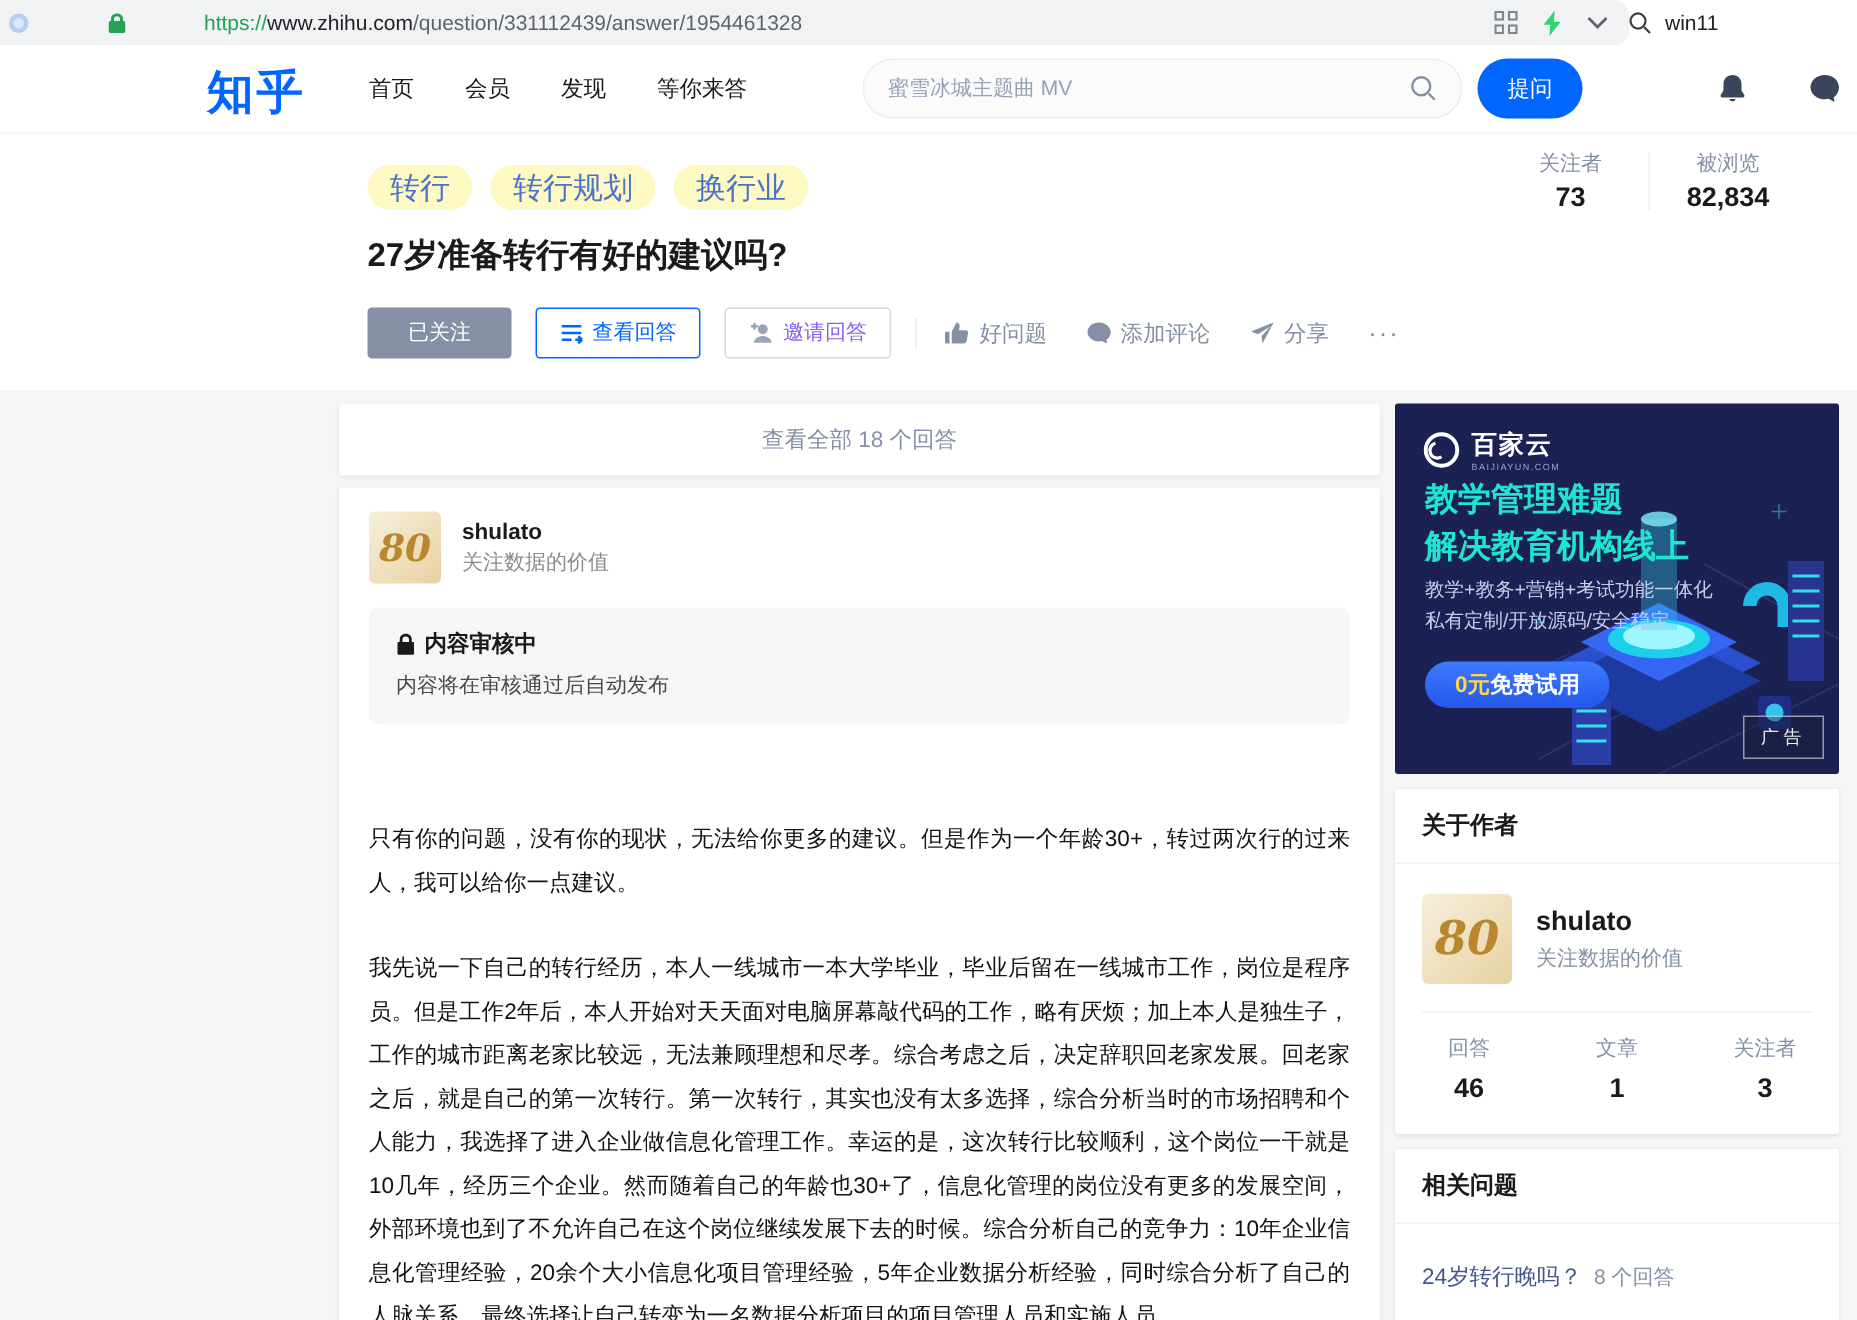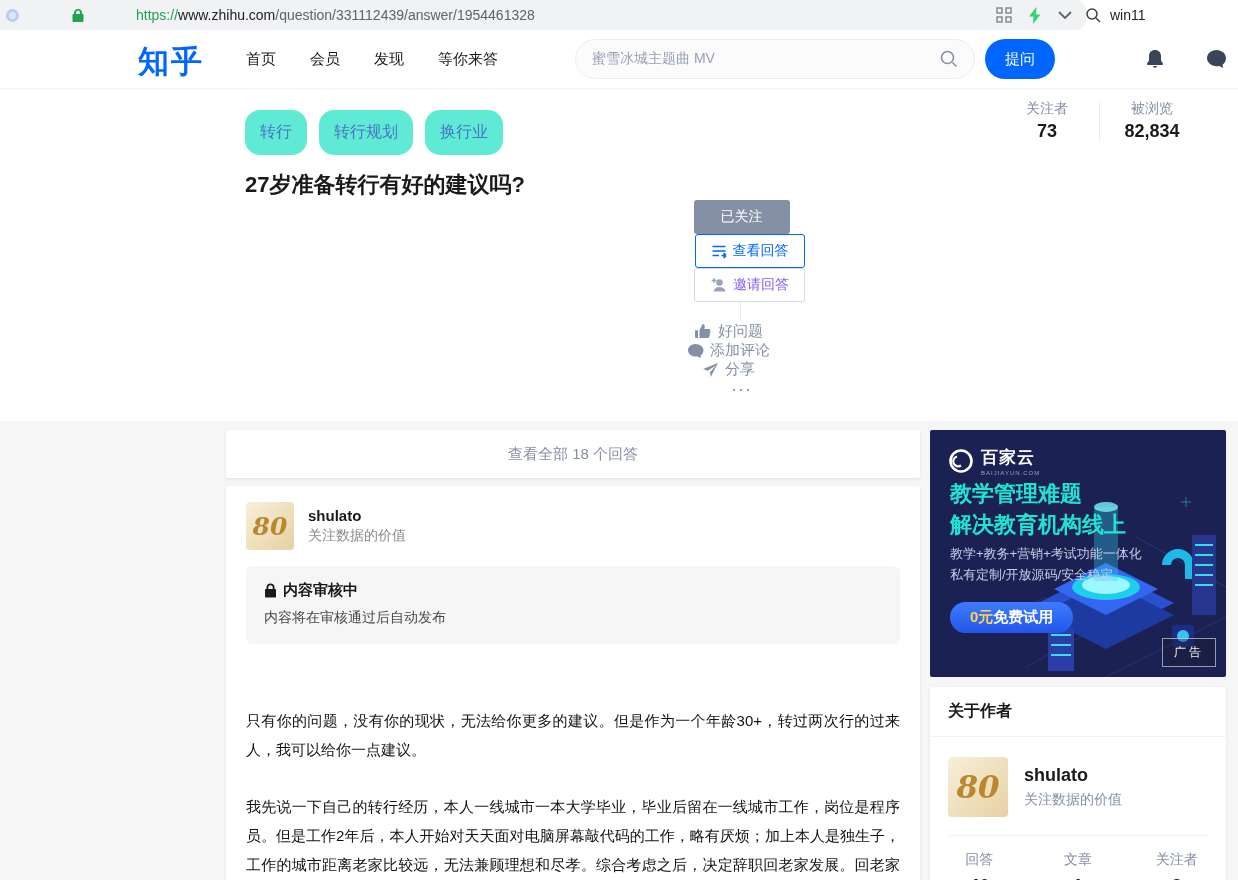--- a/index.html
+++ b/index.html
@@ -28,29 +28,29 @@
     background:#fbfbfc; border-radius:20px; display:flex; align-items:center; padding:0 16px; }
   .hd-search .q { flex:1; font-size:14px; color:#96a0b5; }
   .ask-btn { position:absolute; left:985px; top:9px; width:70px; height:40px; border:none; border-radius:20px;
     background:var(--accent,#06f); color:#fff; font-size:15px; cursor:pointer; }
   .hd-ico { position:absolute; top:18px; cursor:pointer; }
   .hd-ico.bell { left:1144px; } .hd-ico.chat { left:1205px; }
 
   
   .q-header { background:#fff; padding:22px 0 21px 245px; position:relative; }
   .tags { display:flex; gap:12px; }
-  .tag { height:45px; padding:0 15px; border-radius:15px; background:#5eead4; color:#4a73c9;
-    font-size:16px; display:flex; align-items:center; cursor:pointer; }
+  .tag { height:30px; padding:0 15px; border-radius:15px; background:#fef9c3; color:#4a73c9;
+    font-size:20px; display:flex; align-items:center; cursor:pointer; }
   .q-title { margin-top:15px; font-size:22px; font-weight:bold; color:#1a1a1a; }
   .q-stats { position:absolute; top:12px; right:50px; display:flex; align-items:center; text-align:center; }
   .q-stat { min-width:72px; }
   .q-stat .lb { font-size:14px; color:var(--muted,#8590a6); }
   .q-stat .vl { font-size:18px; font-weight:bold; margin-top:3px; }
   .q-stats .vdiv { width:1px; height:38px; background:#ebebeb; margin:0 16px; }
-  .q-actions { display:flex; align-items:center;flex-direction:column; }
+  .q-actions { margin-top:20px; display:flex; align-items:center; }
   .btn { height:34px; border-radius:3px; font-size:14px; display:inline-flex; align-items:center;
     justify-content:center; cursor:pointer; border:none; background:none; }
   .btn-followed { width:96px; background:var(--muted,#8590a6); color:#fff; }
   .btn-view { margin-left:16px; padding:0 15px; border:1px solid var(--accent,#06f); color:var(--accent,#06f); background:#fff; gap:6px; }
   .btn-invite { margin-left:16px; padding:0 15px; border:1px solid #d6dae3; color:#8b5cf6; background:#fff; gap:6px; }
   .act-div { width:1px; height:20px; background:#ebebeb; margin:0 18px 0 16px; }
   .txt-btn { display:inline-flex; align-items:center; gap:6px; color:var(--muted,#8590a6); font-size:15px; cursor:pointer; margin-right:26px; }
   .txt-btn.more { font-size:18px; letter-spacing:1px; margin-right:0; }
 
   

